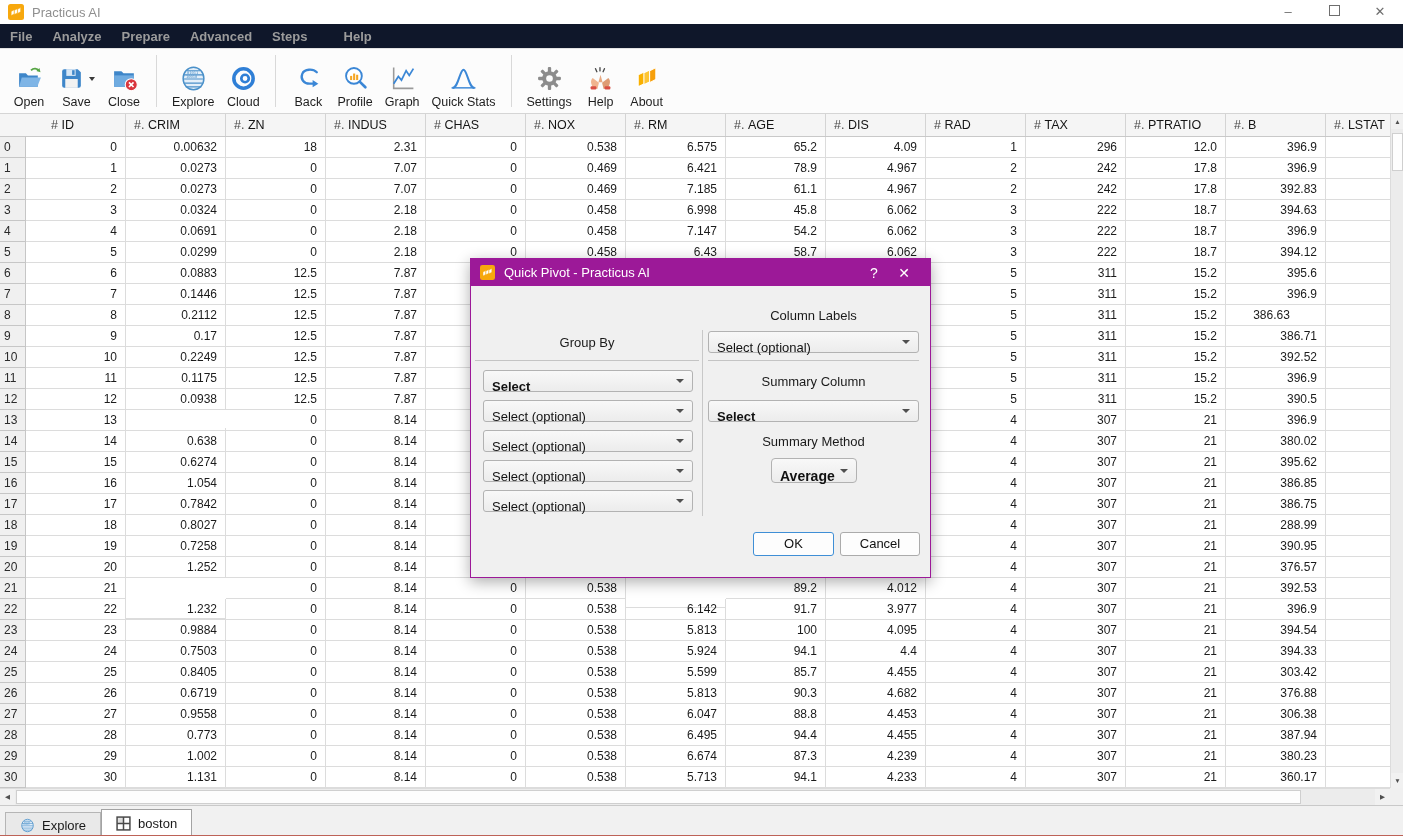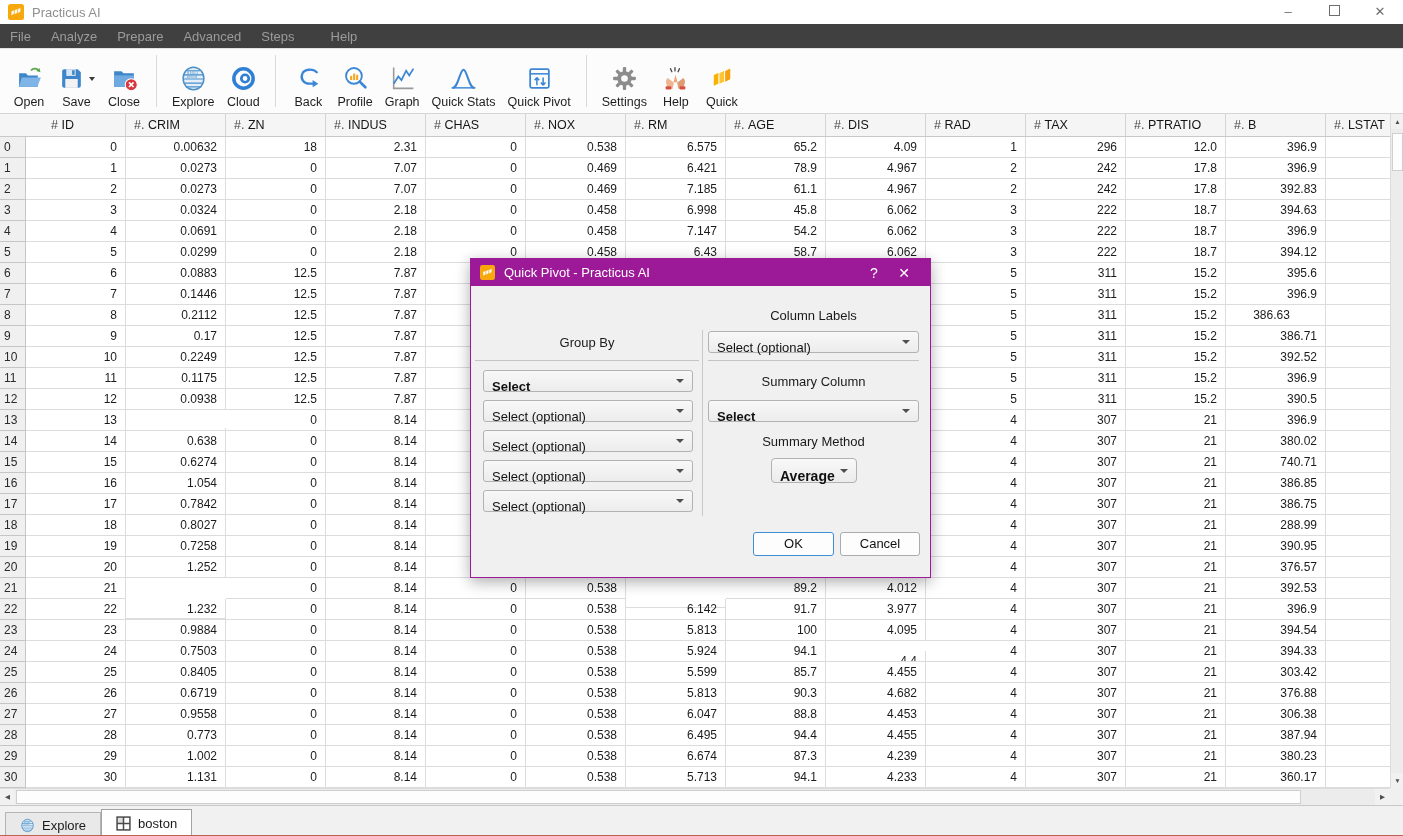--- a/index.html
+++ b/index.html
@@ -7,21 +7,21 @@
     font-family:"Liberation Sans",sans-serif;background:#fff;color:#1c1c1c;}
   
   .titlebar{height:24px;display:flex;align-items:center;background:#fff;}
   .tb-logo{width:16px;height:16px;margin-left:8px;}
   .tb-logo svg{width:16px;height:16px;display:block;}
   .tb-title{margin-left:8px;font-size:13px;color:#8f8f8f;}
   .win-controls{margin-left:auto;display:flex;align-items:center;height:100%;}
   .win-btn{width:46px;text-align:center;color:#6e6e6e;font-size:13px;line-height:24px;cursor:default;}
   .win-max-box{display:inline-block;width:9px;height:9px;border:1px solid #6e6e6e;}
   
-  .menubar{height:24px;background:#404040;display:flex;align-items:center;border-bottom:1px solid #e2e2e2;}
+  .menubar{height:24px;background:#0f172a;display:flex;align-items:center;border-bottom:1px solid #e2e2e2;font-weight:bold;}
   .menu-item{font-size:13px;color:#9b9b9b;padding:0 10px;line-height:23px;}
   
   .toolbar{height:64px;background:#fcfcfc;border-bottom:1px solid #d5d5d5;display:flex;align-items:stretch;padding-left:6px;}
   .tb-btn{display:flex;flex-direction:column;align-items:center;justify-content:flex-end;padding:4px 6px 4px 6px;min-width:34px;}
   .tb-ic{display:flex;align-items:flex-end;height:36px;}
   .tb-svg svg{width:27px;height:27px;display:block;}
   .tb-caret{width:0;height:0;border-left:3.5px solid transparent;border-right:3.5px solid transparent;border-top:4px solid #3a3a3a;margin-left:4px;margin-bottom:11px;}
   .tb-label{font-size:12.5px;color:#1e1e1e;margin-top:3px;white-space:nowrap;}
   .tb-sep{width:1px;background:#d9d9d9;margin:6px 9px;}
   
@@ -211,33 +211,20 @@
         <div class="tb-ic">
           <span class="tb-svg">
             <svg viewBox="0 0 26 26">
               <path d="M2.5 22C8 22 9.5 4.5 13 4.5S18 22 23.5 22" fill="none" stroke="#3B87D6" stroke-width="2"></path>
               <path d="M1.5 22h23" stroke="#3B87D6" stroke-width="1.4"></path>
             </svg>
           </span>
         </div>
         <div class="tb-label">Quick Stats</div>
       </div>
-      <div class="tb-btn">
-        <div class="tb-ic">
-          <span class="tb-svg">
-            <svg viewBox="0 0 26 26">
-              <rect x="4" y="4" width="18" height="18" rx="1.5" fill="none" stroke="#3B87D6" stroke-width="1.7"></rect>
-              <path d="M4 8.5h18" stroke="#3B87D6" stroke-width="1.5"></path>
-              <path d="M10.5 12v7.5m0-7.5l-2.2 2.6m2.2-2.6l2.2 2.6" stroke="#3B87D6" stroke-width="1.5" fill="none"></path>
-              <path d="M16.5 19.5V12m0 7.5l-2.2-2.6m2.2 2.6l2.2-2.6" stroke="#3B87D6" stroke-width="1.5" fill="none"></path>
-            </svg>
-          </span>
-        </div>
-        <div class="tb-label">Quick Pivot</div>
-      </div>
       <div class="tb-sep"></div>
       <div class="tb-btn">
         <div class="tb-ic">
           <span class="tb-svg">
             <svg viewBox="0 0 26 26">
               <g fill="#8C8C8C">
                 <rect x="11.4" y="2" width="3.2" height="6" rx="1"></rect>
                 <rect x="11.4" y="18" width="3.2" height="6" rx="1"></rect>
                 <rect x="2" y="11.4" width="6" height="3.2" rx="1"></rect>
                 <rect x="18" y="11.4" width="6" height="3.2" rx="1"></rect>
@@ -271,21 +258,21 @@
       <div class="tb-btn">
         <div class="tb-ic">
           <span class="tb-svg">
             <svg viewBox="0 0 26 26">
               <path d="M5 21V9.5l6-3V18z" fill="#F9B000" stroke="#fff" stroke-width="1"></path>
               <path d="M10.5 19V7.5l6-3V16z" fill="#FDC533" stroke="#fff" stroke-width="1"></path>
               <path d="M16 17V5.5l6-3V14z" fill="#F7A00C" stroke="#fff" stroke-width="1"></path>
             </svg>
           </span>
         </div>
-        <div class="tb-label">Quick</div>
+        <div class="tb-label">About</div>
       </div>
     </div>
 
   <div class="content">
     <div id="grid">
         <div class="g-hdr">
           <div class="g-hcell g-hfirst" style="width: 126px;"><span class="g-pre">#</span><span class="g-cname">&nbsp;ID</span></div>
           <div class="g-hcell" style="width: 100px;"><span class="g-pre">#.</span><span class="g-cname">&nbsp;CRIM</span></div>
           <div class="g-hcell" style="width: 100px;"><span class="g-pre">#.</span><span class="g-cname">&nbsp;ZN</span></div>
           <div class="g-hcell" style="width: 100px;"><span class="g-pre">#.</span><span class="g-cname">&nbsp;INDUS</span></div>
@@ -562,21 +549,21 @@
           <div class="g-cell" style="width: 100px;">0</div>
           <div class="g-cell" style="width: 100px;">8.14</div>
           <div class="g-cell" style="width: 100px;">0</div>
           <div class="g-cell" style="width: 100px;">0.538</div>
           <div class="g-cell" style="width: 100px;">5.834</div>
           <div class="g-cell" style="width: 100px;">56.5</div>
           <div class="g-cell" style="width: 100px;">4.499</div>
           <div class="g-cell" style="width: 100px;">4</div>
           <div class="g-cell" style="width: 100px;">307</div>
           <div class="g-cell" style="width: 100px;">21</div>
-          <div class="g-cell" style="width: 100px;">740.71</div>
+          <div class="g-cell" style="width: 100px;">395.62</div>
           <div class="g-cell" style="width: 100px;"></div>
         </div>
         <div class="g-row">
           <div class="g-idx">16</div>
           <div class="g-cell" style="width: 100px;">16</div>
           <div class="g-cell" style="width: 100px;">1.054</div>
           <div class="g-cell" style="width: 100px;">0</div>
           <div class="g-cell" style="width: 100px;">8.14</div>
           <div class="g-cell" style="width: 100px;">0</div>
           <div class="g-cell" style="width: 100px;">0.538</div>
@@ -711,21 +698,21 @@
         <div class="g-row">
           <div class="g-idx">24</div>
           <div class="g-cell" style="width: 100px;">24</div>
           <div class="g-cell" style="width: 100px;">0.7503</div>
           <div class="g-cell" style="width: 100px;">0</div>
           <div class="g-cell" style="width: 100px;">8.14</div>
           <div class="g-cell" style="width: 100px;">0</div>
           <div class="g-cell" style="width: 100px;">0.538</div>
           <div class="g-cell" style="width: 100px;">5.924</div>
           <div class="g-cell" style="width: 100px;">94.1</div>
-          <div class="g-cell" style="width: 100px; margin-top: 10px;">4.4</div>
+          <div class="g-cell" style="width: 100px;">4.4</div>
           <div class="g-cell" style="width: 100px;">4</div>
           <div class="g-cell" style="width: 100px;">307</div>
           <div class="g-cell" style="width: 100px;">21</div>
           <div class="g-cell" style="width: 100px;">394.33</div>
           <div class="g-cell" style="width: 100px;"></div>
         </div>
         <div class="g-row">
           <div class="g-idx">25</div>
           <div class="g-cell" style="width: 100px;">25</div>
           <div class="g-cell" style="width: 100px;">0.8405</div>

